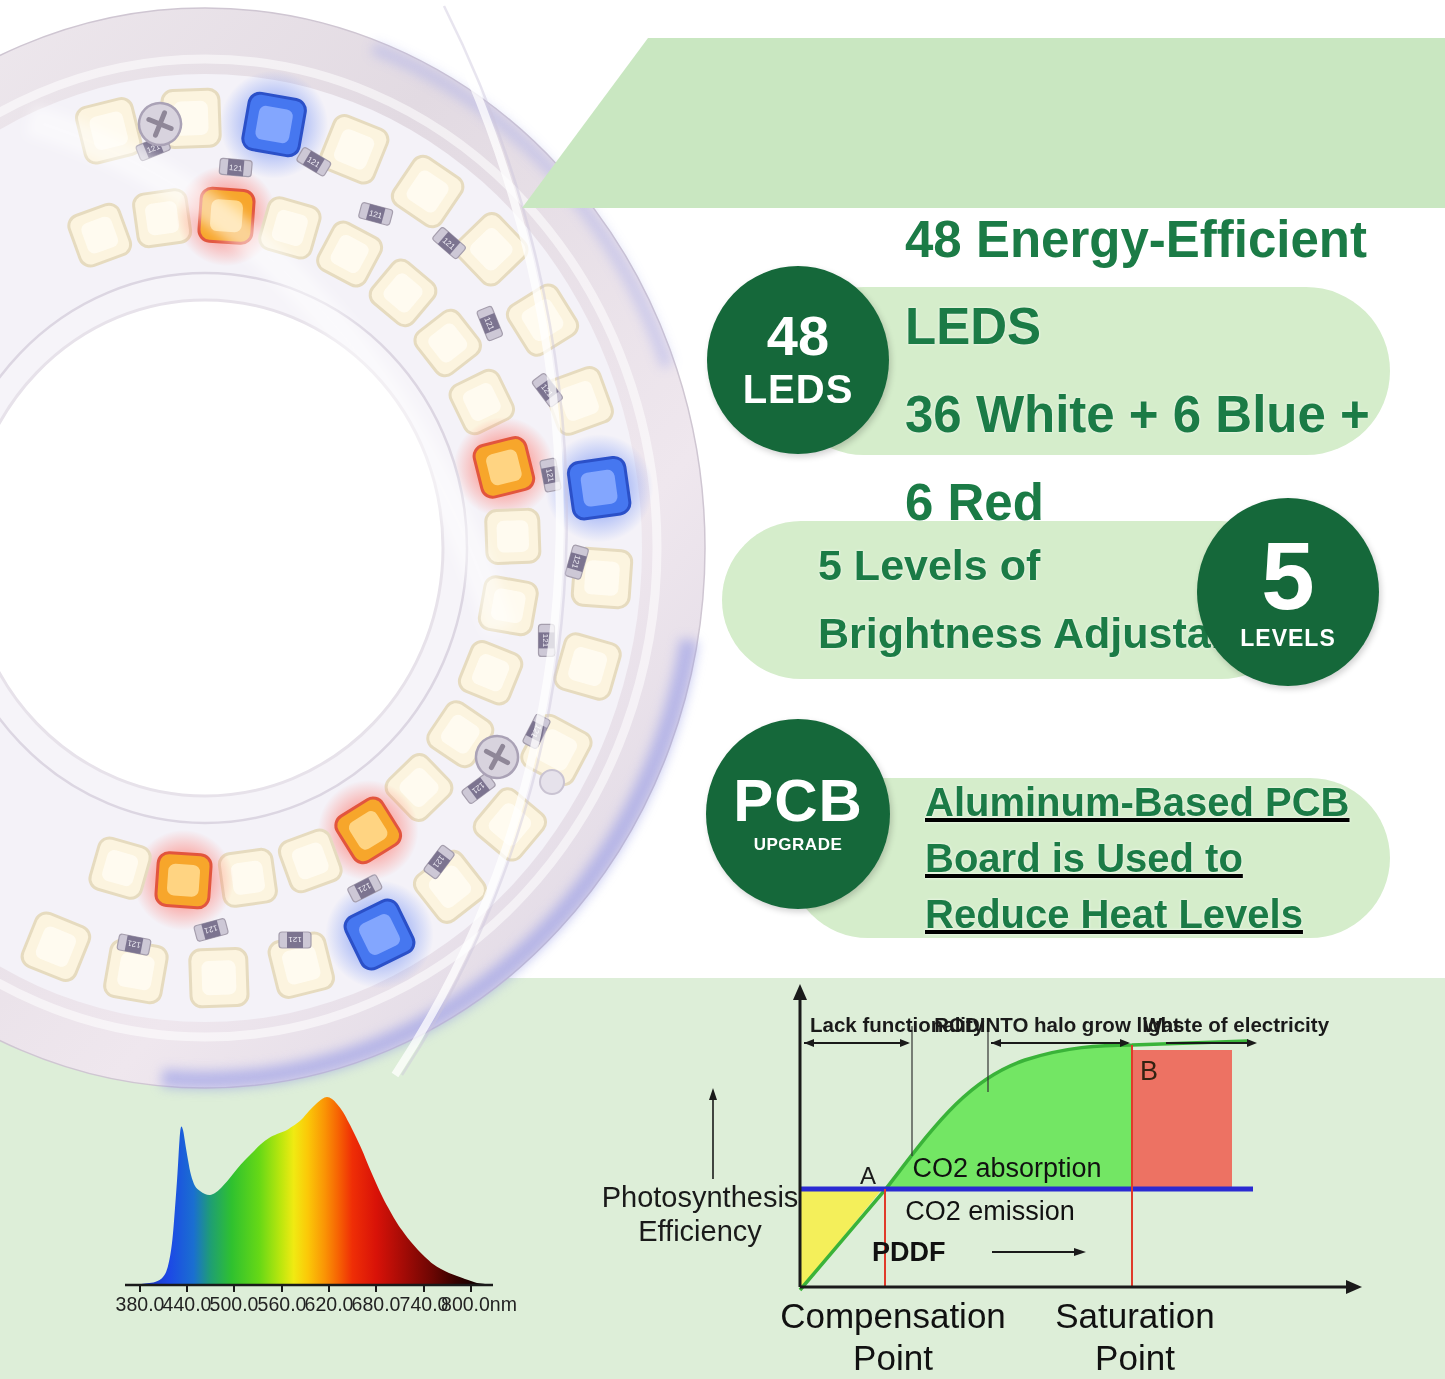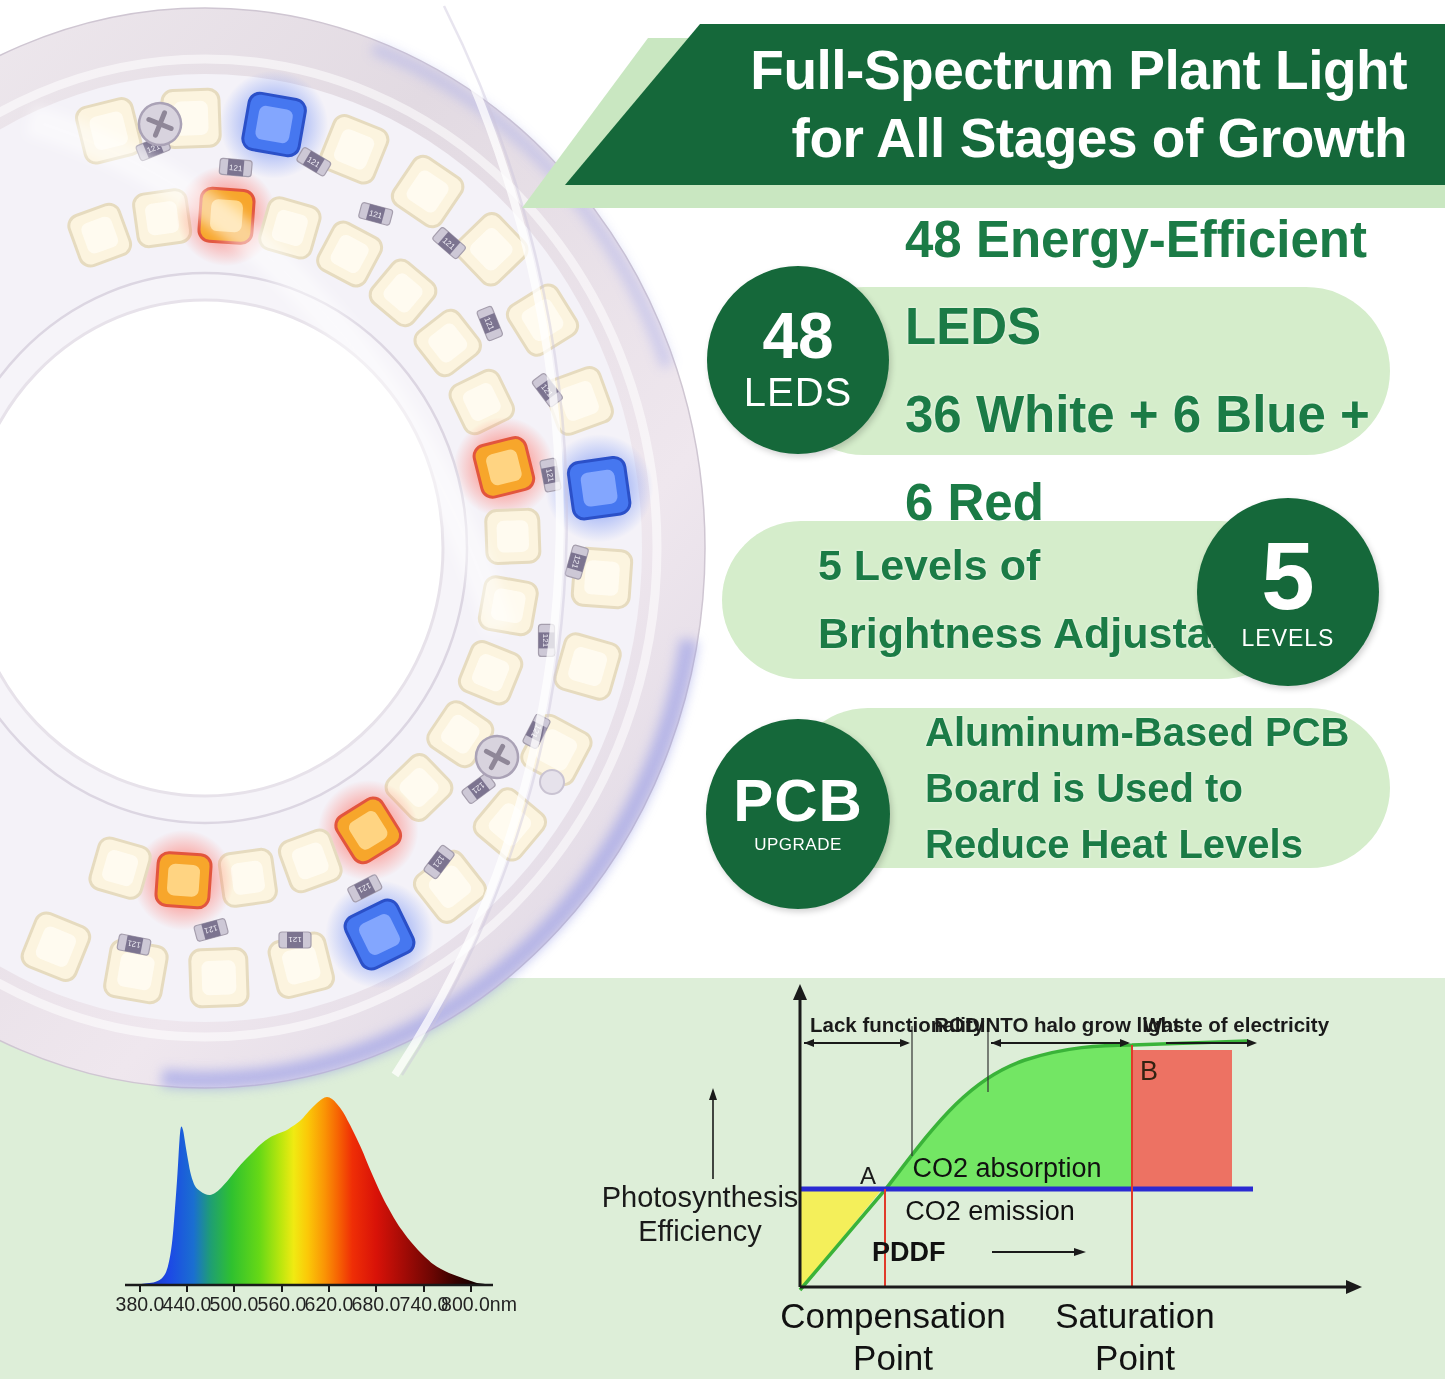--- a/index.html
+++ b/index.html
@@ -33,31 +33,31 @@
   .legend-dot{width:11px;height:11px;border-radius:50%;background:#15713d;margin:0 13px 0 17px;flex:none;}
   .legend-label{color:#15713d;font-size:36px;letter-spacing:1px;}
 
   
   .pill{background:#d5edcb;z-index:2;display:flex;flex-direction:column;justify-content:center;box-sizing:border-box;}
   .pill .pline{color:#1b7b46;font-weight:bold;text-shadow:0 0 3px rgba(255,255,255,.85);}
   #pill-1{left:780px;top:287px;width:610px;height:168px;border-radius:85px;padding-left:125px;}
   #pill-1 .pline{font-size:51px;line-height:1.72;}
   #pill-2{left:722px;top:521px;width:578px;height:158px;border-radius:80px;padding-left:48px;}
   #pill-2 .pline{font-size:43px;line-height:1.58;margin-left:48px;}
-  #pill-3{left:788px;top:708px;width:602px;height:160px;border-radius:81px;padding-left:137px;}
+  #pill-3{left:788px;top:778px;width:602px;height:160px;border-radius:81px;padding-left:137px;text-decoration:underline;}
   #pill-3 .pline{font-size:40px;line-height:1.40;}
 
   .badge{background:#15683a;border-radius:50%;z-index:3;color:#fff;display:flex;flex-direction:column;
     justify-content:center;align-items:center;box-shadow:2px 3px 6px rgba(0,0,0,.18);}
   #badge-1{left:707px;top:266px;width:182px;height:188px;}
   #badge-2{left:1197px;top:498px;width:182px;height:188px;}
   #badge-3{left:706px;top:719px;width:184px;height:190px;}
   .badge .big{font-weight:bold;line-height:.88;}
-  .badge .small{font-weight:normal;line-height:1.0;margin-top:8px;}
-  #badge-1 .big{font-size:64px;text-align:center;}   #badge-1 .small{font-size:40px;letter-spacing:1px;}
+  .badge .small{font-weight:bold;line-height:1.0;margin-top:8px;}
+  #badge-1 .big{font-size:56px;text-align:center;}   #badge-1 .small{font-size:40px;letter-spacing:1px;}
   #badge-2 .big{font-size:96px;}   #badge-2 .small{font-size:23px;letter-spacing:1px;}
   #badge-3 .big{font-size:60px;letter-spacing:1px;text-align:right;}   #badge-3 .small{font-size:17px;letter-spacing:.5px;}
 
   
   #spectrum-svg{left:105px;top:1078px;z-index:1;}
   #efficiency-svg{left:560px;top:980px;z-index:1;}
   text{font-family:"Liberation Sans",sans-serif;}
 </style>
 </head>
 <body>
@@ -358,24 +358,20 @@
 
     <ellipse cx="205" cy="548" rx="262" ry="275" fill="#f6f4f9" stroke="#dcd6e2" stroke-width="2.5"></ellipse>
     <ellipse cx="205" cy="548" rx="238" ry="248" fill="#ffffff" stroke="#e7e2ea" stroke-width="3"></ellipse>
 
     <path d="M 437 6 C 600 330 615 740 395 1075" fill="none" stroke="rgba(255,255,255,0.75)" stroke-width="8"></path>
     <path d="M 444 6 C 607 330 622 740 402 1075" fill="none" stroke="rgba(205,198,220,0.45)" stroke-width="2.5"></path>
     <path d="M 30 120 C 250 185 420 380 500 630" fill="none" stroke="rgba(255,255,255,0.5)" stroke-width="30" filter="url(#soft)"></path>
   </svg>
 
   <div class="abs" id="banner-under"></div>
-  <div class="abs" id="banner">
-    <div class="bline">Full-Spectrum Plant Light</div>
-    <div class="bline">for All Stages of Growth</div>
-  </div>
 
 
   <div class="abs pill" id="pill-1">
     <div class="pline">48 Energy-Efficient LEDS</div>
     <div class="pline">36 White + 6 Blue + 6 Red</div>
   </div>
   <div class="abs badge" id="badge-1">
     <div class="big">48</div>
     <div class="small">LEDS</div>
   </div>

